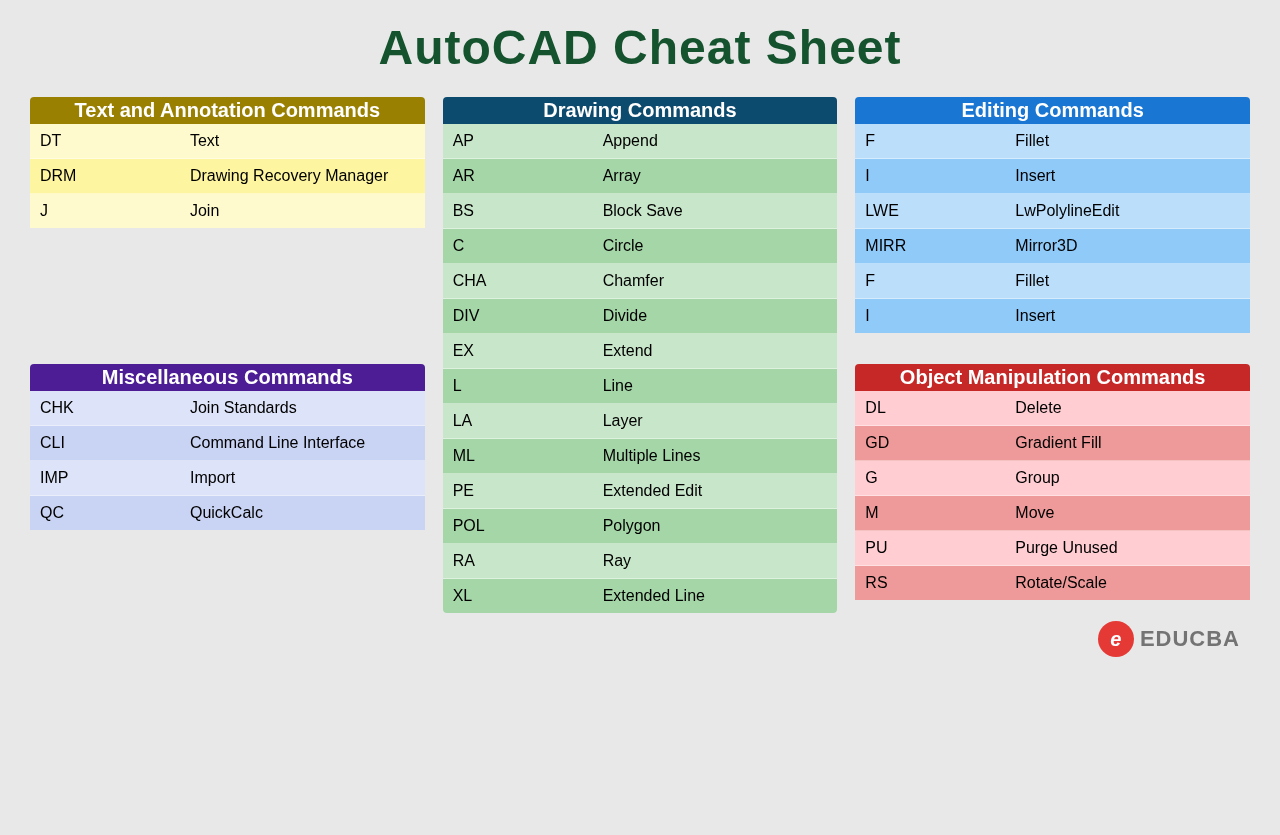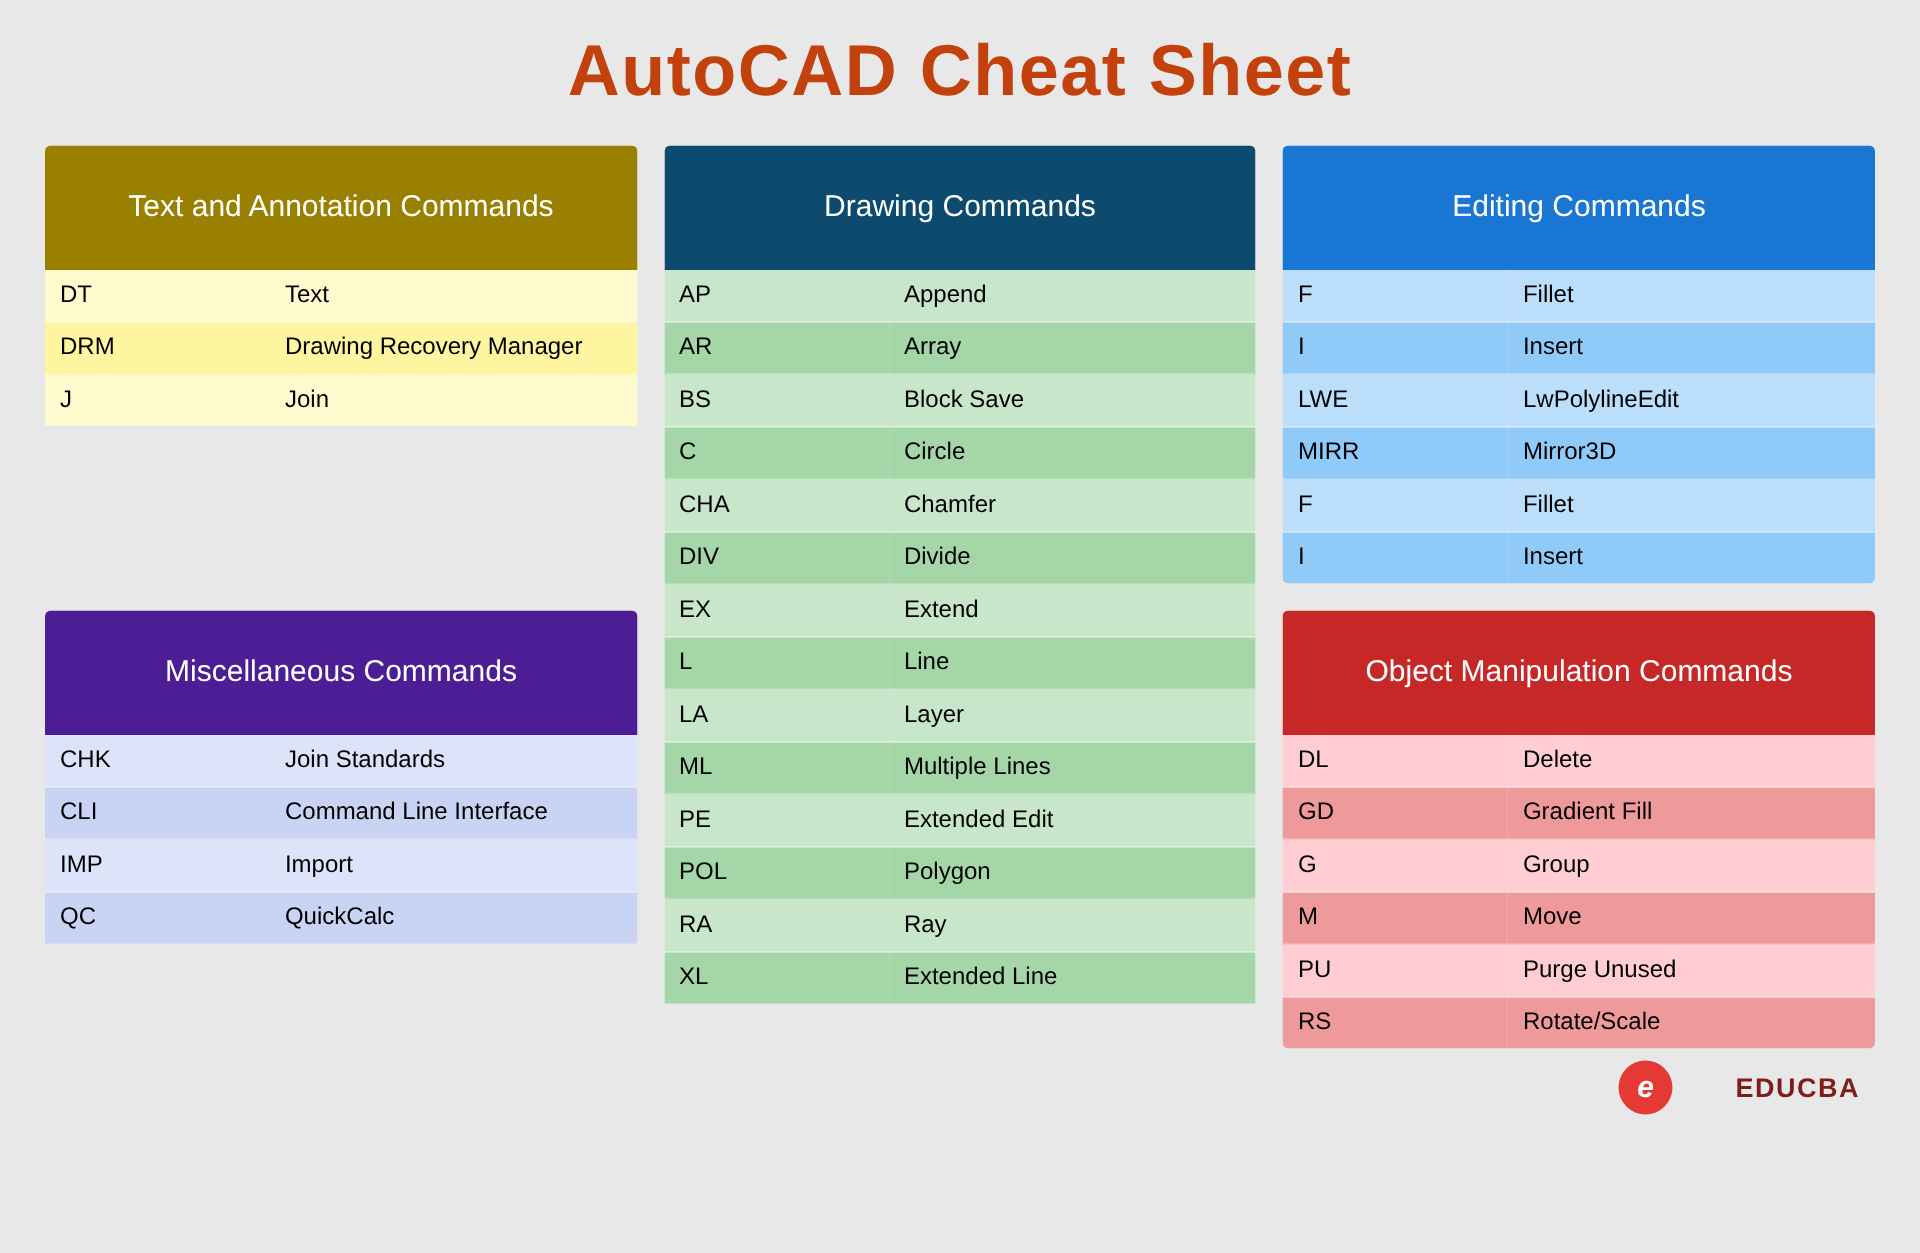--- a/index.html
+++ b/index.html
@@ -9,40 +9,40 @@
       width: 1280px;
       min-height: 835px;
       display: flex;
       flex-direction: column;
       align-items: center;
       padding: 20px 30px 30px;
     }
     h1 {
       font-size: 48px;
       font-weight: 900;
-      color: #c2410c;
+      color: #14532d;
       margin-bottom: 22px;
       letter-spacing: 1px;
     }
     .main-grid {
       display: grid;
       grid-template-columns: 1fr 1fr 1fr;
       grid-template-rows: auto auto;
       gap: 18px;
       width: 100%;
     }
     .section {
       border-radius: 4px;
       overflow: hidden;
     }
     .section-header {
       text-align: center;
-      font-weight: 400;
+      font-weight: 700;
       font-size: 20px;
-      padding: 30px 10px;
+      padding: 2px 10px;
       color: white;
     }
     .section-body {
       width: 100%;
       border-collapse: collapse;
     }
     .section-body tr td {
       padding: 8px 10px;
       font-size: 16px;
       border-bottom: 1px solid rgba(255,255,255,0.4);
@@ -109,25 +109,24 @@
       border-radius: 50%;
       display: flex;
       align-items: center;
       justify-content: center;
       color: white;
       font-weight: 900;
       font-size: 20px;
       font-style: italic;
     }
     .logo-text {
-      font-size: 18px;
+      font-size: 22px;
       font-weight: 700;
-      color: #7f1d1d;
+      color: #737373;
       letter-spacing: 1px;
-      margin-left: 36px;
     }
   </style>
 </head>
 <body>
 
 <h1>AutoCAD Cheat Sheet</h1>
 
 <div class="main-grid">
 
   <div class="section text-annotation">

